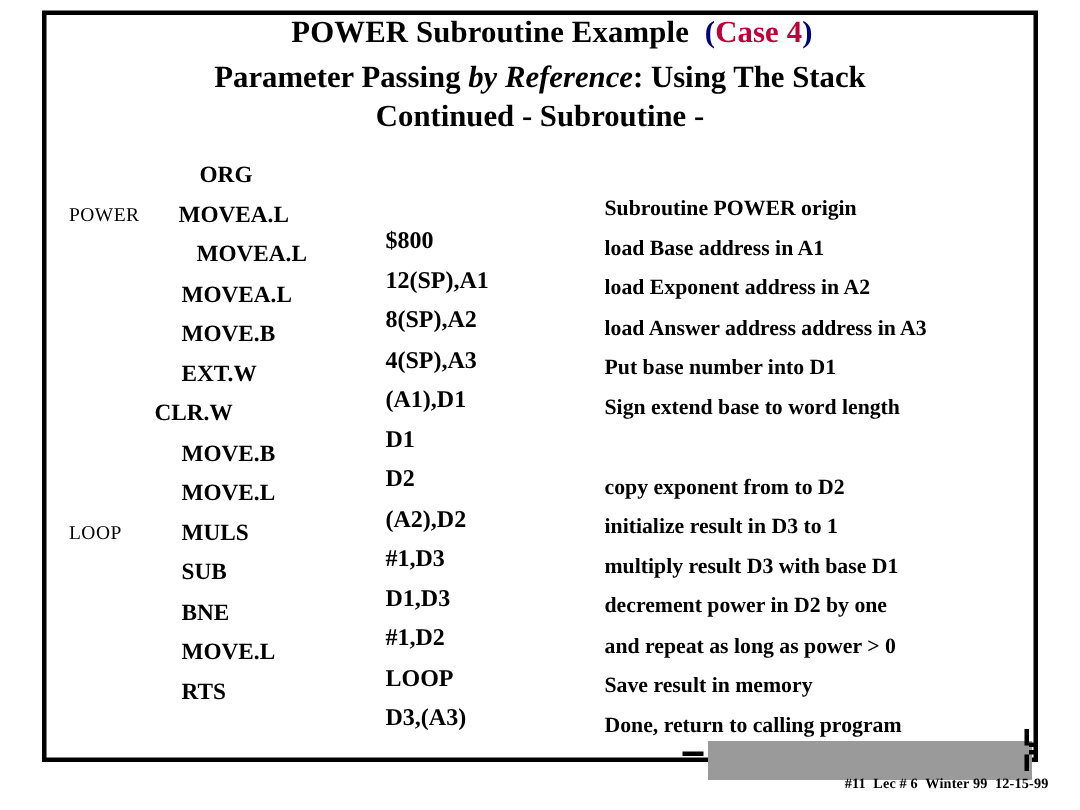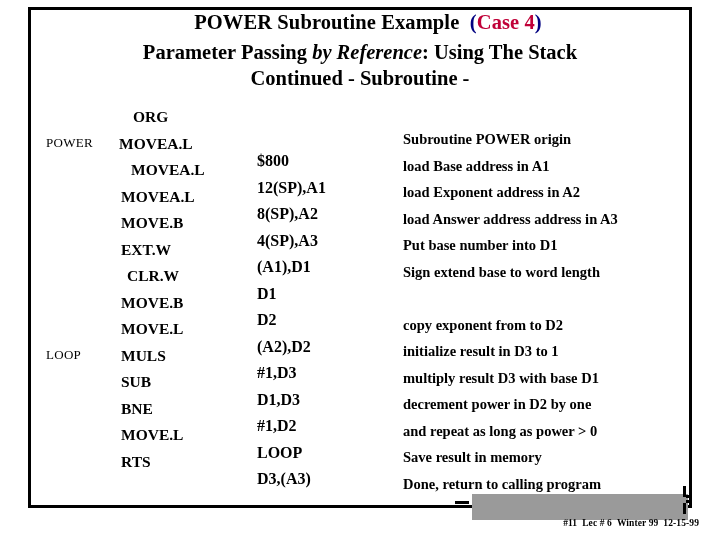--- a/index.html
+++ b/index.html
@@ -255,21 +255,21 @@
       <span class="col-comment">Put base number into D1</span>
     </div>
     <div class="code-row">
       <span class="col-label"></span>
       <span class="col-mnemonic" style="left: 121px;">EXT.W</span>
       <span class="col-operand">D1</span>
       <span class="col-comment">Sign extend base to word length</span>
     </div>
     <div class="code-row">
       <span class="col-label"></span>
-      <span class="col-mnemonic" style="left: 127px; text-align: right;">CLR.W</span>
+      <span class="col-mnemonic" style="left: 103px; text-align: right;">CLR.W</span>
       <span class="col-operand">D2</span>
     </div>
     <div class="code-row">
       <span class="col-label"></span>
       <span class="col-mnemonic" style="left: 121px;">MOVE.B</span>
       <span class="col-operand">(A2),D2</span>
       <span class="col-comment">copy exponent from to D2</span>
     </div>
     <div class="code-row">
       <span class="col-label"></span>

